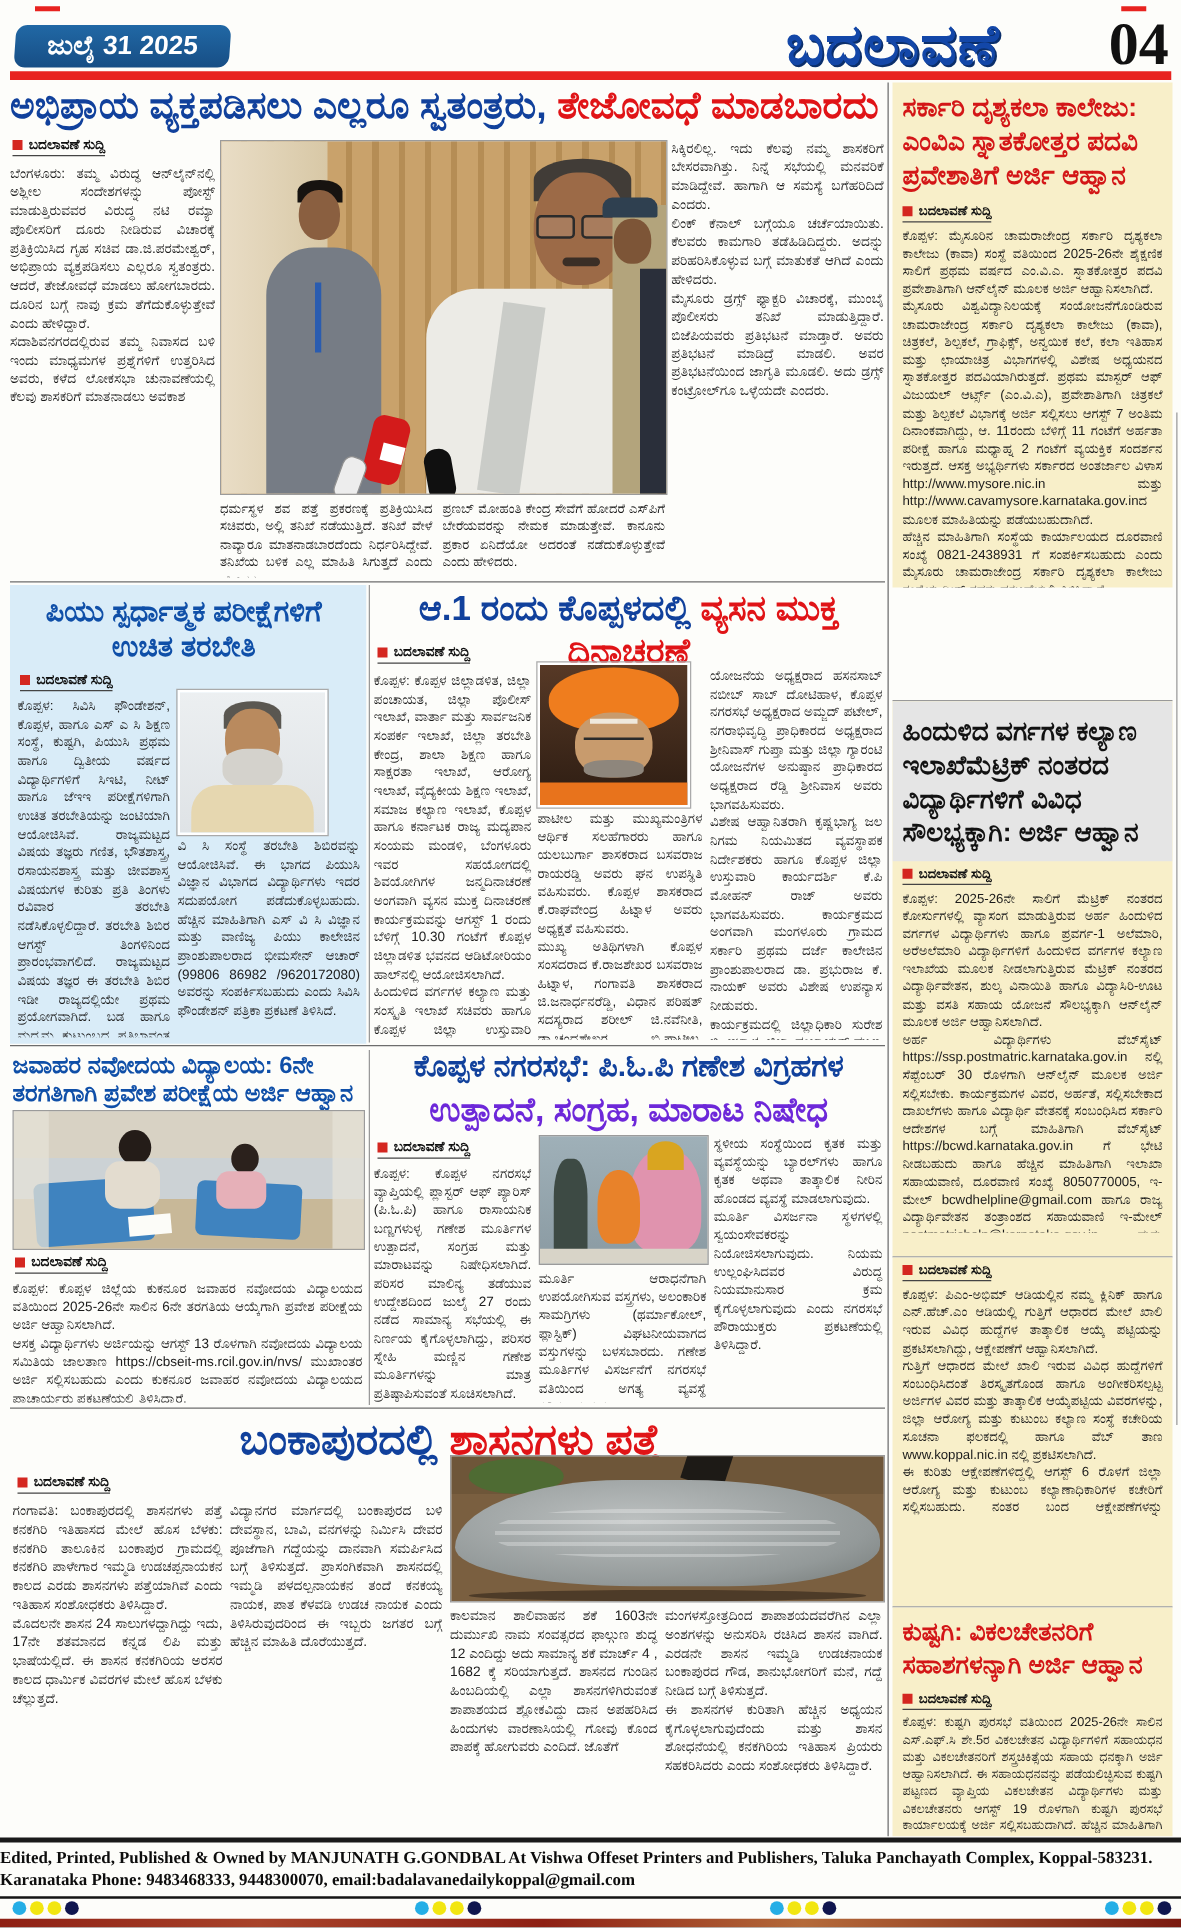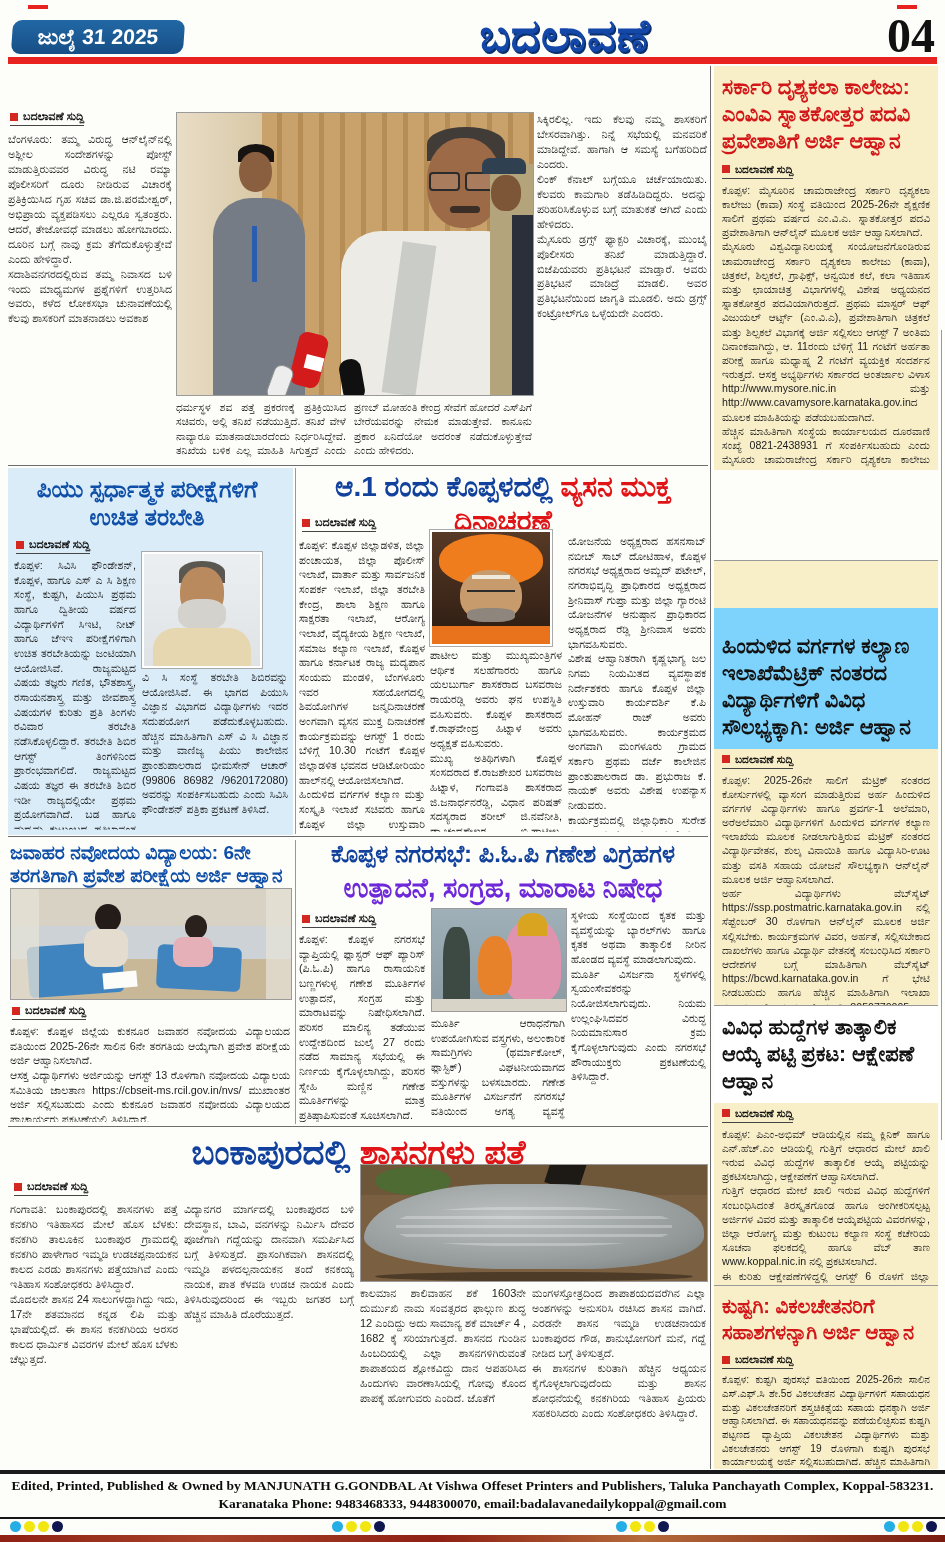--- a/index.html
+++ b/index.html
@@ -3,59 +3,62 @@
 <meta charset="utf-8">
 <style>
   html,body{margin:0;padding:0;background:#888;}
   .page{position:relative;width:945px;height:1542px;background:#fdfdfa;margin:0 auto;
         font-family:"Liberation Sans", sans-serif;overflow:hidden;color:#1b1b1b;}
   .abs{position:absolute;}
   .crop{position:absolute;height:4px;width:20px;background:#e8231f;top:5px;}
   .datebox{position:absolute;left:12px;top:20px;width:172px;height:34px;background:linear-gradient(180deg,#2168a5,#174e85);
            border-radius:9px;transform:skewX(-4deg);color:#fff;font-weight:bold;font-size:21px;
            display:flex;align-items:center;justify-content:center;}
-  .mast-title{position:absolute;left:330px;top:10px;width:470px;text-align:center;font-size:45px;font-weight:bold;
+  .mast-title{position:absolute;left:330px;top:10px;width:470px;text-align:right;font-size:45px;font-weight:bold;
               color:#1347a8;text-shadow:1.5px 1.5px 0 #0b2f6b;letter-spacing:1px;}
   .pagenum{position:absolute;right:10px;top:8px;font-family:"Liberation Serif",serif;font-size:48px;font-weight:bold;color:#111;}
   .redrule{position:absolute;left:8px;right:8px;top:57px;height:7px;background:#e8231f;}
   .hl-main{position:absolute;left:8px;top:66px;width:700px;font-size:30px;font-weight:bold;line-height:1.25;}
   .blue{color:#11419c;} .red{color:#e01417;}
   .vline{position:absolute;width:1px;background:#6d6d6d;}
   .hline{position:absolute;height:1px;background:#6d6d6d;}
   .byline{position:absolute;display:flex;align-items:center;gap:5px;font-weight:bold;font-size:11px;color:#101010;
           border-bottom:1.5px solid #444;padding-bottom:2px;background:transparent;}
   .bysq{width:8px;height:8px;background:#d42720;display:inline-block;}
   .col{position:absolute;font-size:11px;line-height:1.36;text-align:justify;overflow:hidden;white-space:pre-line;}
   .ph{position:absolute;overflow:hidden;border:1px solid #9b9b9b;}
   .hl2{position:absolute;font-weight:bold;text-align:center;line-height:1.2;}
   .cream{background:#f8efc9;}
   .rcol-art{position:absolute;left:714px;width:224px;overflow:hidden;}
   .rcol-head{font-weight:bold;padding:8px 8px 4px 8px;line-height:1.28;}
   .rcol-body{font-size:10.6px;line-height:1.34;text-align:justify;padding:4px 8px;white-space:pre-line;overflow:hidden;}
   .rbyline{display:flex;align-items:center;gap:5px;font-weight:bold;font-size:10.5px;color:#101010;
            border-bottom:1.5px solid #444;padding-bottom:2px;width:fit-content;margin:4px 8px 0 8px;}
-  .footer-line{position:absolute;left:0;width:945px;text-align:center;font-family:"Liberation Serif",serif;
+  .footer-line{position:absolute;left:0;width:945px;text-align:left;font-family:"Liberation Serif",serif;
                font-weight:bold;font-size:13.5px;color:#0d0d0d;}
   .dotgrp{position:absolute;top:1521px;display:flex;gap:3px;}
   .dot{width:11px;height:11px;border-radius:50%;}
   .shape{position:absolute;}
 </style>
 </head>
 <body>
 
 <div class="page">
 
   <div class="crop" style="left:28px;"></div>
   <div class="crop" style="left:897px;"></div>
 
   <div class="datebox">ಜುಲೈ 31 2025</div>
   <div class="mast-title">ಬದಲಾವಣೆ</div>
   <div class="pagenum">04</div>
   <div class="redrule"></div>
 
+  <div class="hl-main">
+    <span class="blue">ಅಭಿಪ್ರಾಯ ವ್ಯಕ್ತಪಡಿಸಲು ಎಲ್ಲರೂ ಸ್ವತಂತ್ರರು,</span><span class="red"> ತೇಜೋವಧೆ ಮಾಡಬಾರದು</span>
+  </div>
 
   <div class="vline" style="left:710px;top:66px;height:1403px;"></div>
   <div class="vline" style="left:941px;top:330px;height:810px;background:#999;"></div>
   <div class="hline" style="left:8px;top:465px;width:700px;"></div>
   <div class="hline" style="left:8px;top:836px;width:700px;"></div>
   <div class="hline" style="left:8px;top:1126px;width:700px;"></div>
   <div class="vline" style="left:295px;top:468px;height:366px;background:#999;"></div>
   <div class="vline" style="left:295px;top:840px;height:284px;background:#999;"></div>
 
   <div>
@@ -207,33 +210,32 @@
       <span>ಬದಲಾವಣೆ ಸುದ್ದಿ</span>
     </div>
     <div class="rcol-body" style="height:370px;">ಕೊಪ್ಪಳ: ಮೈಸೂರಿನ ಚಾಮರಾಜೇಂದ್ರ ಸರ್ಕಾರಿ ದೃಶ್ಯಕಲಾ ಕಾಲೇಜು (ಕಾವಾ) ಸಂಸ್ಥೆ ವತಿಯಿಂದ 2025-26ನೇ ಶೈಕ್ಷಣಿಕ ಸಾಲಿಗೆ ಪ್ರಥಮ ವರ್ಷದ ಎಂ.ವಿ.ಎ. ಸ್ನಾತಕೋತ್ತರ ಪದವಿ ಪ್ರವೇಶಾತಿಗಾಗಿ ಆನ್‌ಲೈನ್ ಮೂಲಕ ಅರ್ಜಿ ಆಹ್ವಾನಿಸಲಾಗಿದೆ.
 ಮೈಸೂರು ವಿಶ್ವವಿದ್ಯಾನಿಲಯಕ್ಕೆ ಸಂಯೋಜನೆಗೊಂಡಿರುವ ಚಾಮರಾಜೇಂದ್ರ ಸರ್ಕಾರಿ ದೃಶ್ಯಕಲಾ ಕಾಲೇಜು (ಕಾವಾ), ಚಿತ್ರಕಲೆ, ಶಿಲ್ಪಕಲೆ, ಗ್ರಾಫಿಕ್ಸ್, ಅನ್ವಯಿಕ ಕಲೆ, ಕಲಾ ಇತಿಹಾಸ ಮತ್ತು ಛಾಯಾಚಿತ್ರ ವಿಭಾಗಗಳಲ್ಲಿ ವಿಶೇಷ ಅಧ್ಯಯನದ ಸ್ನಾತಕೋತ್ತರ ಪದವಿಯಾಗಿರುತ್ತದೆ. ಪ್ರಥಮ ಮಾಸ್ಟರ್ ಆಫ್ ವಿಜುಯಲ್ ಆರ್ಟ್ಸ್ (ಎಂ.ವಿ.ಎ), ಪ್ರವೇಶಾತಿಗಾಗಿ ಚಿತ್ರಕಲೆ ಮತ್ತು ಶಿಲ್ಪಕಲೆ ವಿಭಾಗಕ್ಕೆ ಅರ್ಜಿ ಸಲ್ಲಿಸಲು ಆಗಸ್ಟ್ 7 ಅಂತಿಮ ದಿನಾಂಕವಾಗಿದ್ದು, ಆ. 11ರಂದು ಬೆಳಿಗ್ಗೆ 11 ಗಂಟೆಗೆ ಅರ್ಹತಾ ಪರೀಕ್ಷೆ ಹಾಗೂ ಮಧ್ಯಾಹ್ನ 2 ಗಂಟೆಗೆ ವ್ಯಯಕ್ತಿಕ ಸಂದರ್ಶನ ಇರುತ್ತದೆ. ಆಸಕ್ತ ಅಭ್ಯರ್ಥಿಗಳು ಸರ್ಕಾರದ ಅಂತರ್ಜಾಲ ವಿಳಾಸ http://www.mysore.nic.in ಮತ್ತು http://www.cavamysore.karnataka.gov.inದ ಮೂಲಕ ಮಾಹಿತಿಯನ್ನು ಪಡೆಯಬಹುದಾಗಿದೆ.
 ಹೆಚ್ಚಿನ ಮಾಹಿತಿಗಾಗಿ ಸಂಸ್ಥೆಯ ಕಾರ್ಯಾಲಯದ ದೂರವಾಣಿ ಸಂಖ್ಯೆ 0821-2438931 ಗೆ ಸಂಪರ್ಕಿಸಬಹುದು ಎಂದು ಮೈಸೂರು ಚಾಮರಾಜೇಂದ್ರ ಸರ್ಕಾರಿ ದೃಶ್ಯಕಲಾ ಕಾಲೇಜು ಸಂಸ್ಥೆಯ ಡೀನ್ ರವರು ಪ್ರಕಟಣೆಯಲ್ಲಿ ತಿಳಿಸಿದ್ದಾರೆ.</div>
   </div>
 
   <div class="hline" style="left:714px;top:560px;width:224px;background:#999;"></div>
 
   <div class="rcol-art cream" style="top:561px;height:444px;">
-    <div class="rcol-head" style="font-size:21px;color:#121212;background:#7dd3fc;padding:25px 8px 8px 8px;margin-top:47px;">ಹಿಂದುಳಿದ ವರ್ಗಗಳ ಕಲ್ಯಾಣ ಇಲಾಖೆಮೆಟ್ರಿಕ್ ನಂತರದ ವಿದ್ಯಾರ್ಥಿಗಳಿಗೆ ವಿವಿಧ ಸೌಲಭ್ಯಕ್ಕಾಗಿ: ಅರ್ಜಿ ಆಹ್ವಾನ</div>
+    <div class="rcol-head" style="font-size:21px;color:#121212;background:#e5e5e5;padding:12px 8px 8px 8px;">ಹಿಂದುಳಿದ ವರ್ಗಗಳ ಕಲ್ಯಾಣ ಇಲಾಖೆಮೆಟ್ರಿಕ್ ನಂತರದ ವಿದ್ಯಾರ್ಥಿಗಳಿಗೆ ವಿವಿಧ ಸೌಲಭ್ಯಕ್ಕಾಗಿ: ಅರ್ಜಿ ಆಹ್ವಾನ</div>
     <div class="rbyline">
       <span class="bysq"></span>
       <span>ಬದಲಾವಣೆ ಸುದ್ದಿ</span>
     </div>
     <div class="rcol-body" style="height:270px;">ಕೊಪ್ಪಳ: 2025-26ನೇ ಸಾಲಿಗೆ ಮೆಟ್ರಿಕ್ ನಂತರದ ಕೋರ್ಸುಗಳಲ್ಲಿ ವ್ಯಾಸಂಗ ಮಾಡುತ್ತಿರುವ ಅರ್ಹ ಹಿಂದುಳಿದ ವರ್ಗಗಳ ವಿದ್ಯಾರ್ಥಿಗಳು ಹಾಗೂ ಪ್ರವರ್ಗ-1 ಅಲೆಮಾರಿ, ಅರೆಅಲೆಮಾರಿ ವಿದ್ಯಾರ್ಥಿಗಳಿಗೆ ಹಿಂದುಳಿದ ವರ್ಗಗಳ ಕಲ್ಯಾಣ ಇಲಾಖೆಯ ಮೂಲಕ ನೀಡಲಾಗುತ್ತಿರುವ ಮೆಟ್ರಿಕ್ ನಂತರದ ವಿದ್ಯಾರ್ಥಿವೇತನ, ಶುಲ್ಕ ವಿನಾಯಿತಿ ಹಾಗೂ ವಿದ್ಯಾಸಿರಿ-ಊಟ ಮತ್ತು ವಸತಿ ಸಹಾಯ ಯೋಜನೆ ಸೌಲಭ್ಯಕ್ಕಾಗಿ ಆನ್‌ಲೈನ್ ಮೂಲಕ ಅರ್ಜಿ ಆಹ್ವಾನಿಸಲಾಗಿದೆ.
 ಅರ್ಹ ವಿದ್ಯಾರ್ಥಿಗಳು ವೆಬ್‌ಸೈಟ್ https://ssp.postmatric.karnataka.gov.in ನಲ್ಲಿ ಸೆಪ್ಟೆಂಬರ್ 30 ರೊಳಗಾಗಿ ಆನ್‌ಲೈನ್ ಮೂಲಕ ಅರ್ಜಿ ಸಲ್ಲಿಸಬೇಕು. ಕಾರ್ಯಕ್ರಮಗಳ ವಿವರ, ಅರ್ಹತೆ, ಸಲ್ಲಿಸಬೇಕಾದ ದಾಖಲೆಗಳು ಹಾಗೂ ವಿದ್ಯಾರ್ಥಿ ವೇತನಕ್ಕೆ ಸಂಬಂಧಿಸಿದ ಸರ್ಕಾರಿ ಆದೇಶಗಳ ಬಗ್ಗೆ ಮಾಹಿತಿಗಾಗಿ ವೆಬ್‌ಸೈಟ್ https://bcwd.karnataka.gov.in ಗೆ ಭೇಟಿ ನೀಡಬಹುದು ಹಾಗೂ ಹೆಚ್ಚಿನ ಮಾಹಿತಿಗಾಗಿ ಇಲಾಖಾ ಸಹಾಯವಾಣಿ, ದೂರವಾಣಿ ಸಂಖ್ಯೆ 8050770005, ಇ-ಮೇಲ್ bcwdhelpline@gmail.com ಹಾಗೂ ರಾಜ್ಯ ವಿದ್ಯಾರ್ಥಿವೇತನ ತಂತ್ರಾಂಶದ ಸಹಾಯವಾಣಿ ಇ-ಮೇಲ್ postmatrichelp@karnataka.gov.in ಮತ್ತು ದೂರವಾಣಿ ಸಂಖ್ಯೆ, 1902 ಗೆ ಸಂಪರ್ಕಿಸಬಹುದಾಗಿದೆ ಎಂದು ಕೊಪ್ಪಳ ಹಿಂದುಳಿದ ವರ್ಗಗಳ ಕಲ್ಯಾಣ ಇಲಾಖೆ ಜಿಲ್ಲಾ ಅಧಿಕಾರಿಗಳು ಪ್ರಕಟಣೆಯಲ್ಲಿ ತಿಳಿಸಿದ್ದಾರೆ.</div>
   </div>
 
   <div class="hline" style="left:714px;top:1005px;width:224px;background:#999;"></div>
 
   <div class="rcol-art cream" style="top:1006px;height:279px;">
-    <div class="rcol-head" style="font-size:21px;color:#121212;background:#ffffff;padding:8px;">ವಿವಿಧ ಹುದ್ದೆಗಳ ತಾತ್ಕಾಲಿಕ ಆಯ್ಕೆ ಪಟ್ಟಿ ಪ್ರಕಟ: ಆಕ್ಷೇಪಣೆ ಆಹ್ವಾನ</div>
     <div class="rbyline">
       <span class="bysq"></span>
       <span>ಬದಲಾವಣೆ ಸುದ್ದಿ</span>
     </div>
     <div class="rcol-body" style="height:180px;">ಕೊಪ್ಪಳ: ಪಿಎಂ-ಅಭಿಮ್ ಆಡಿಯಲ್ಲಿನ ನಮ್ಮ ಕ್ಲಿನಿಕ್ ಹಾಗೂ ಎನ್.ಹೆಚ್.ಎಂ ಆಡಿಯಲ್ಲಿ ಗುತ್ತಿಗೆ ಆಧಾರದ ಮೇಲೆ ಖಾಲಿ ಇರುವ ವಿವಿಧ ಹುದ್ದೆಗಳ ತಾತ್ಕಾಲಿಕ ಆಯ್ಕೆ ಪಟ್ಟಿಯನ್ನು ಪ್ರಕಟಿಸಲಾಗಿದ್ದು, ಆಕ್ಷೇಪಣೆಗೆ ಆಹ್ವಾನಿಸಲಾಗಿದೆ.
 ಗುತ್ತಿಗೆ ಆಧಾರದ ಮೇಲೆ ಖಾಲಿ ಇರುವ ವಿವಿಧ ಹುದ್ದೆಗಳಿಗೆ ಸಂಬಂಧಿಸಿದಂತೆ ತಿರಸ್ಕೃತಗೊಂಡ ಹಾಗೂ ಅಂಗೀಕರಿಸಲ್ಪಟ್ಟ ಅರ್ಜಿಗಳ ವಿವರ ಮತ್ತು ತಾತ್ಕಾಲಿಕ ಆಯ್ಕೆಪಟ್ಟಿಯ ವಿವರಗಳನ್ನು, ಜಿಲ್ಲಾ ಆರೋಗ್ಯ ಮತ್ತು ಕುಟುಂಬ ಕಲ್ಯಾಣ ಸಂಸ್ಥೆ ಕಚೇರಿಯ ಸೂಚನಾ ಫಲಕದಲ್ಲಿ ಹಾಗೂ ವೆಬ್ ತಾಣ www.koppal.nic.in ನಲ್ಲಿ ಪ್ರಕಟಿಸಲಾಗಿದೆ.
 ಈ ಕುರಿತು ಆಕ್ಷೇಪಣೆಗಳಿದ್ದಲ್ಲಿ ಆಗಸ್ಟ್ 6 ರೊಳಗೆ ಜಿಲ್ಲಾ ಆರೋಗ್ಯ ಮತ್ತು ಕುಟುಂಬ ಕಲ್ಯಾಣಾಧಿಕಾರಿಗಳ ಕಚೇರಿಗೆ ಸಲ್ಲಿಸಬಹುದು. ನಂತರ ಬಂದ ಆಕ್ಷೇಪಣೆಗಳನ್ನು ಪರಿಗಣಿಸಲಾಗುವುದಿಲ್ಲ ಎಂದು ಜಿಲ್ಲಾ ಆರೋಗ್ಯ ಮತ್ತು ಕುಟುಂಬ ಕಲ್ಯಾಣಾಧಿಕಾರಿಗಳು ಪ್ರಕಟಣೆಯಲ್ಲಿ ತಿಳಿಸಿದ್ದಾರೆ.</div>
   </div>
 
   <div class="hline" style="left:714px;top:1285px;width:224px;background:#999;"></div>

